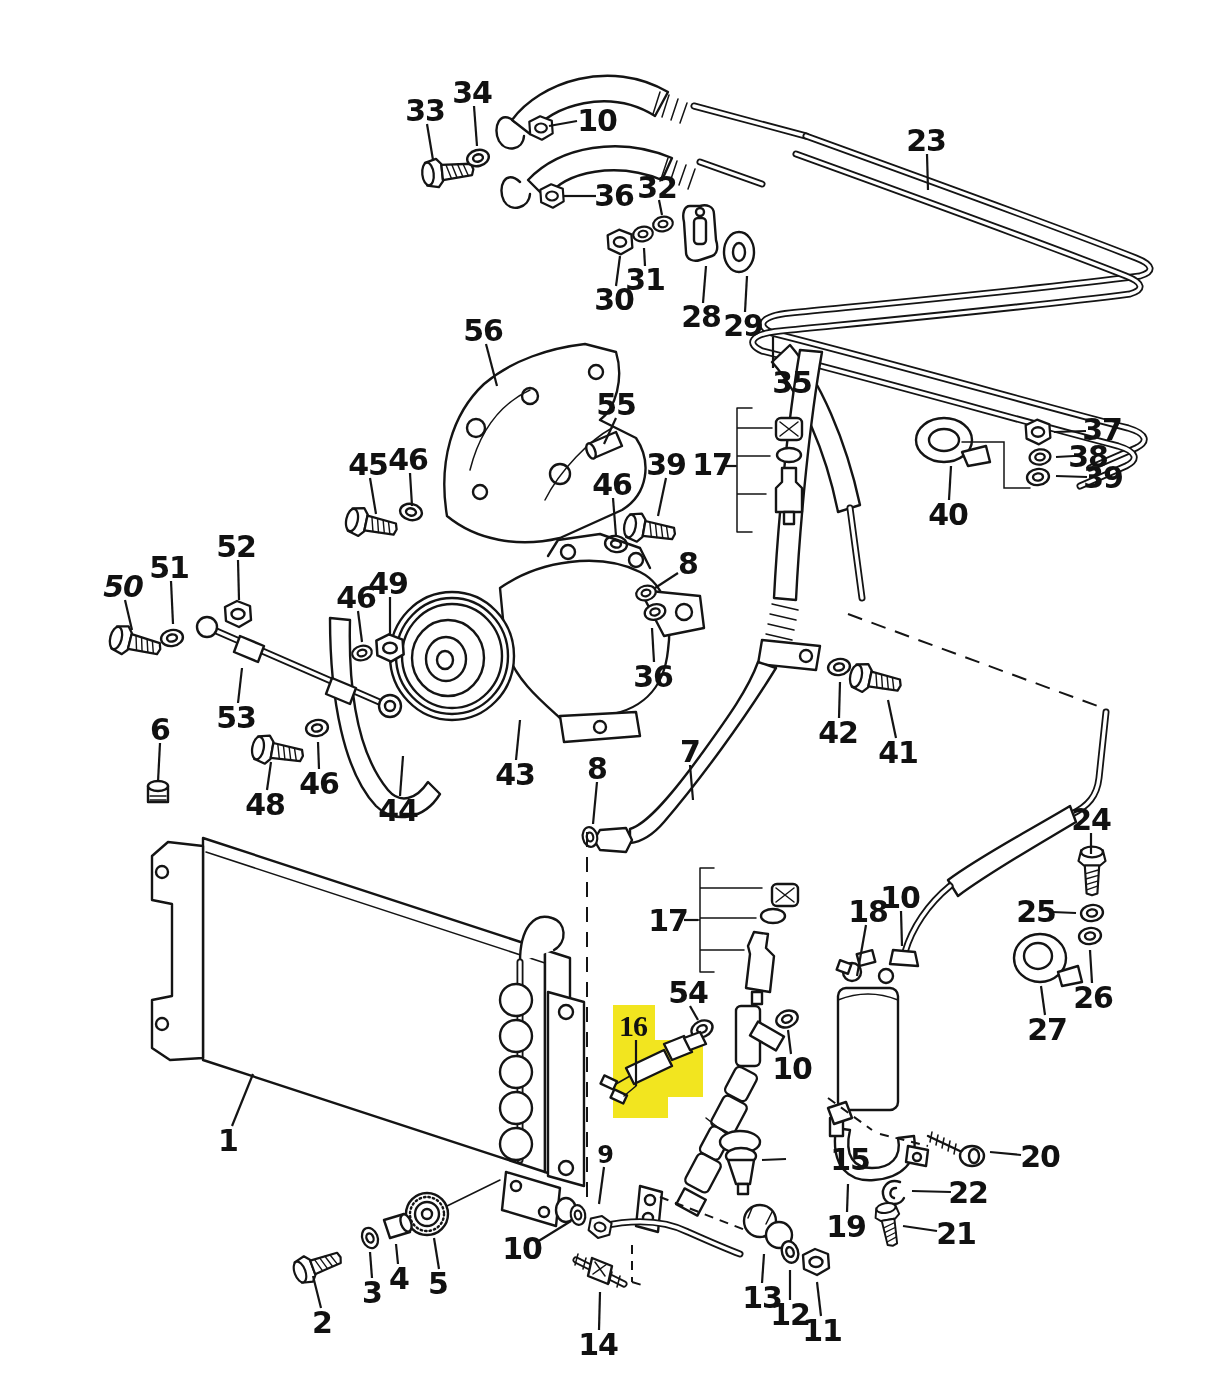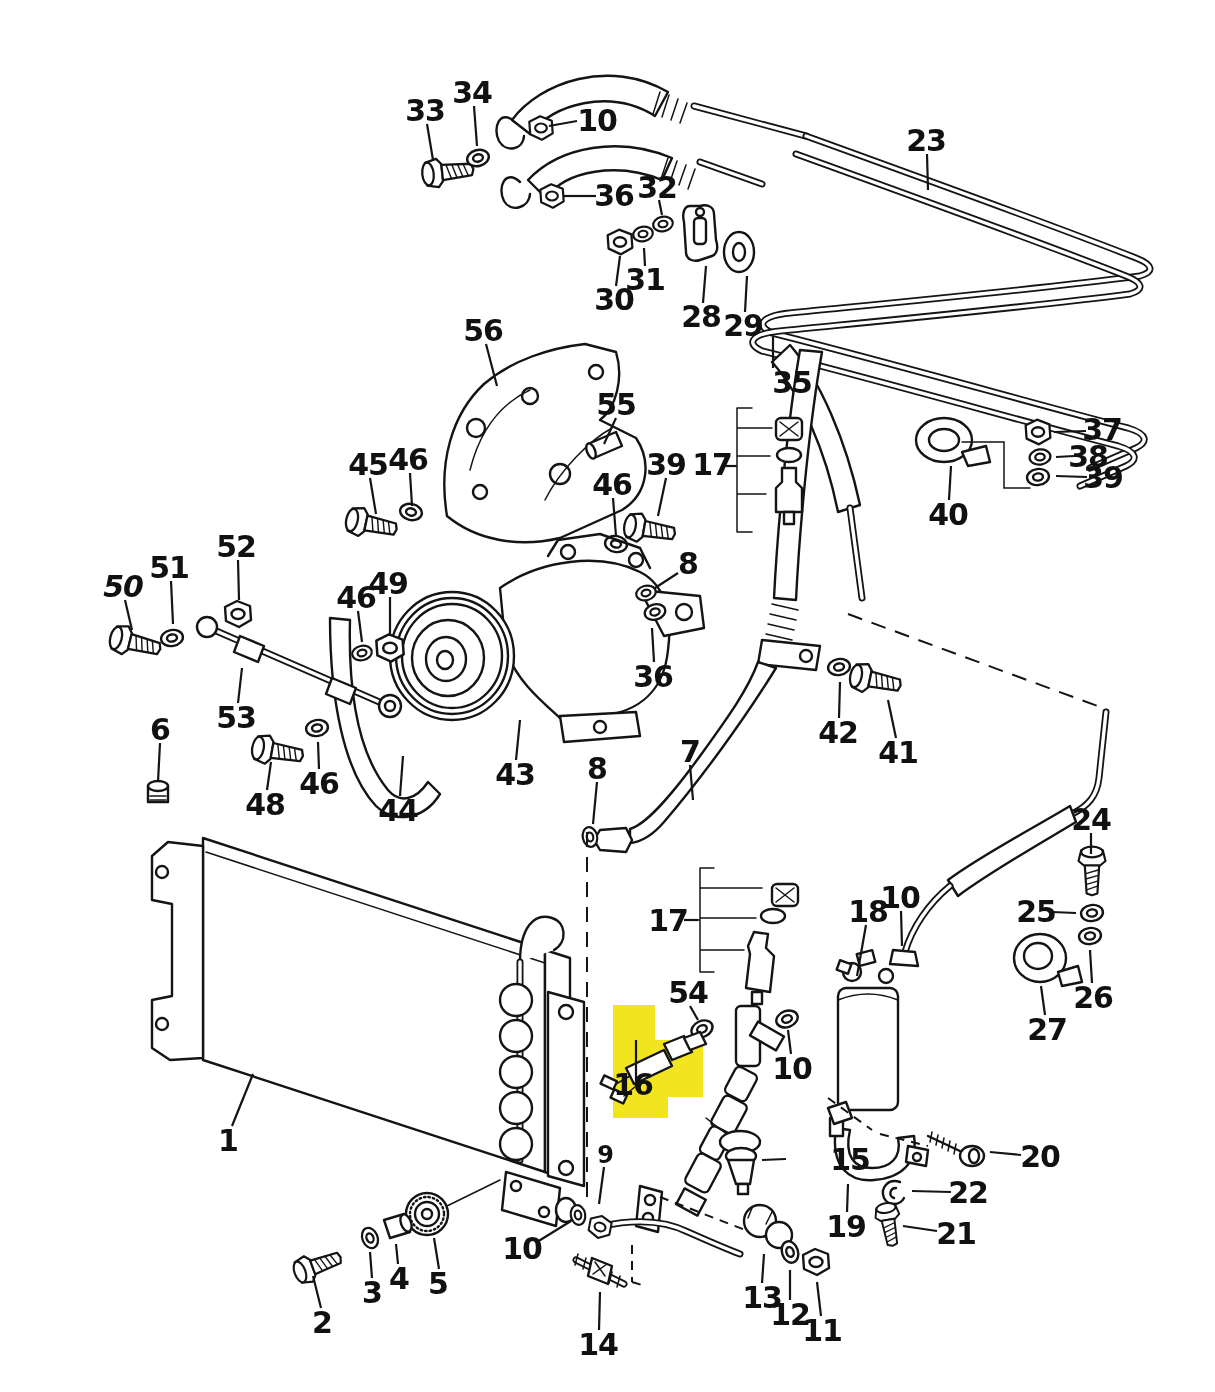--- a/index.html
+++ b/index.html
@@ -451,21 +451,21 @@
       <div class="part-label" style="left: 597px; top: 768px;">8</div>
       <div class="part-label" style="left: 690px; top: 751px;">7</div>
       <div class="part-label" style="left: 1091px; top: 819px;">24</div>
       <div class="part-label" style="left: 868px; top: 911px;">18</div>
       <div class="part-label" style="left: 900px; top: 897px;">10</div>
       <div class="part-label" style="left: 1036px; top: 911px;">25</div>
       <div class="part-label" style="left: 1093px; top: 997px;">26</div>
       <div class="part-label" style="left: 1047px; top: 1029px;">27</div>
       <div class="part-label" style="left: 668px; top: 920px;">17</div>
       <div class="part-label" style="left: 688px; top: 992px;">54</div>
-      <div class="part-label" style="left: 633px; top: 1084px;">16</div>
+      <div class="part-label" style="left: 633px; top: 1026px; font-family: Liberation Serif, serif;">16</div>
       <div class="part-label" style="left: 792px; top: 1068px;">10</div>
       <div class="part-label" style="left: 228px; top: 1140px;">1</div>
       <div class="part-label" style="left: 605px; top: 1155px; font-size: 24px;">9</div>
       <div class="part-label" style="left: 850px; top: 1159px;">15</div>
       <div class="part-label" style="left: 846px; top: 1226px;">19</div>
       <div class="part-label" style="left: 1040px; top: 1156px;">20</div>
       <div class="part-label" style="left: 968px; top: 1192px;">22</div>
       <div class="part-label" style="left: 956px; top: 1233px;">21</div>
       <div class="part-label" style="left: 522px; top: 1248px;">10</div>
       <div class="part-label" style="left: 762px; top: 1297px;">13</div>

